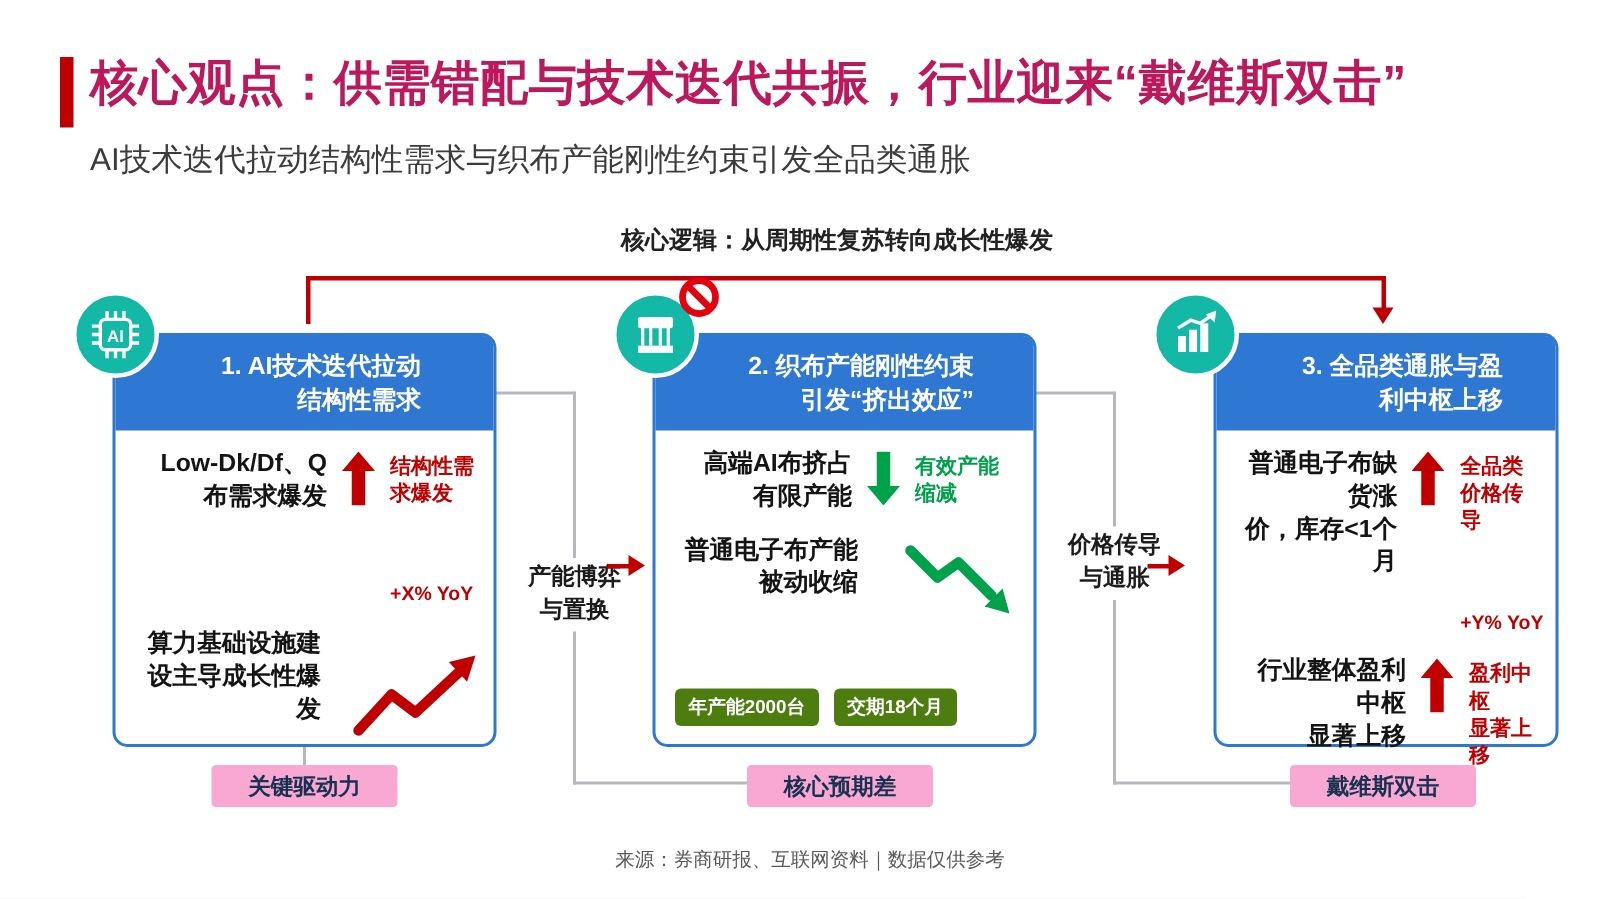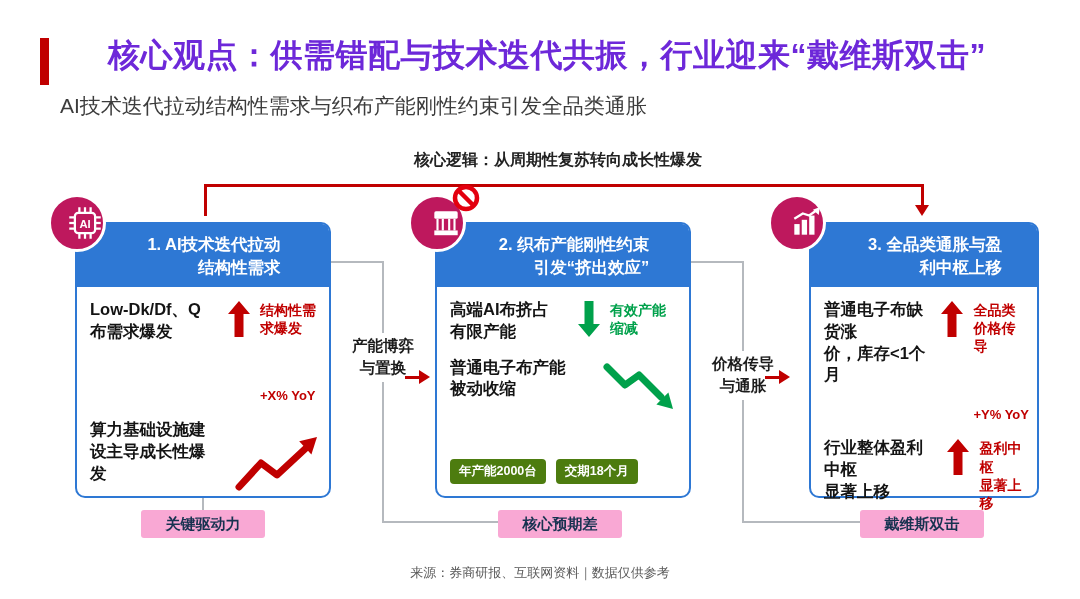--- a/index.html
+++ b/index.html
@@ -1,21 +1,21 @@
 <!DOCTYPE html>
 <html><head>
 <meta charset="utf-8">
 <style>
   * { margin:0; padding:0; box-sizing:border-box; }
   body { background:#e8e8e8; font-family:"Liberation Sans","DejaVu Sans",sans-serif; }
   .slide { position:relative; width:1080px; height:599px; background:#ffffff; overflow:hidden; }
 
   
   .accent-bar { position:absolute; left:40px; top:38px; width:9px; height:47px; background:#c00000; }
-  .title { position:absolute; left:60px; top:34px; font-size:32px; font-weight:800; color:#6d28d9; letter-spacing:.5px; white-space:nowrap;margin-left:48px; }
+  .title { position:absolute; left:60px; top:34px; font-size:32px; font-weight:800; color:#be185d; letter-spacing:.5px; white-space:nowrap; }
   .subtitle { position:absolute; left:60px; top:92px; font-size:21px; color:#3c3c3c; white-space:nowrap; }
 
   
   .top-label { position:absolute; left:340px; top:150px; width:436px; text-align:center; font-size:16px; font-weight:600; color:#222; }
   .rline { position:absolute; background:#c00000; }
   .r-arrowhead { position:absolute; width:0; height:0; border-left:7.5px solid transparent; border-right:7.5px solid transparent; border-top:11px solid #c00000; }
 
   
   .gline { position:absolute; background:#b5b9be; }
 
@@ -24,33 +24,33 @@
   .mini-red-line { position:absolute; width:15px; height:3px; background:#c00000; }
   .mini-red-head { position:absolute; width:0; height:0; border-top:7px solid transparent; border-bottom:7px solid transparent; border-left:11px solid #c00000; }
 
   
   .card { position:absolute; top:222px; width:256px; height:276px; background:#fff; border:2px solid #2e78d4; border-radius:10px; }
   .card-header { background:#2e78d4; color:#fff; min-height:63px; border-radius:7px 7px 0 0; display:flex; align-items:center; justify-content:center; padding:8px 6px 8px 28px; }
   .card-header span { font-size:16.5px; font-weight:700; line-height:1.35; text-align:right; white-space:pre-line; }
   .card-body { height:calc(100% - 63px); padding:12px 8px 10px 13px; display:flex; flex-direction:column; }
   .row { display:flex; align-items:flex-start; gap:6px; }
   .row2 { margin-top:14px; }
-  .row-text { font-size:16.5px; font-weight:700; color:#141414; line-height:1.32; white-space:pre-line; }
+  .row-text { font-size:16.5px; font-weight:700; color:#141414; line-height:1.32; white-space:pre-line;text-align:right; }
   .fat-arrow { flex:0 0 auto; margin:2px 4px 0 4px; }
   .side { display:flex; flex-direction:column; font-weight:700; line-height:1.3; padding-top:2px; }
   .side.red { color:#c00000;gap:36px; }
   .side.green { color:#00a14b; }
   .side-label { font-size:14px; white-space:pre-line; }
   .side-value { font-size:13px; margin-top:15px; white-space:nowrap; }
   .chart { margin-left:auto; margin-top:10px; flex:0 0 auto; }
   .mini-badges { display:flex; gap:10px; margin-top:auto; padding-bottom:2px; }
   .mini-badge { background:#4d7c0f; color:#fff; font-size:12.5px; font-weight:600; padding:4px 9px; border-radius:4px; white-space:nowrap; }
 
   
-  .icon-circle { position:absolute; width:58px; height:58px; border-radius:50%; background:#be185d; border:3px solid #fff; display:flex; align-items:center; justify-content:flex-end; }
+  .icon-circle { position:absolute; width:58px; height:58px; border-radius:50%; background:#14b8a6; border:3px solid #fff; display:flex; align-items:center; justify-content:center; }
   .no-sign { position:absolute; }
 
   
   .bottom-badge { position:absolute; top:510px; width:124px; height:28px; background:#f9a8d4; color:#173250; font-size:15px; font-weight:700; display:flex; align-items:center; justify-content:center; border-radius:3px; }
 
   .source { position:absolute; left:0; right:0; top:564px; text-align:center; font-size:13px; color:#5a5a5a; }
 </style>
 </head>
 <body>
 
@@ -211,21 +211,21 @@
   <div class="icon-circle" style="left:768px;top:194px">
     <svg width="34" height="34" viewBox="0 0 32 32">
       <rect x="5" y="17" width="5" height="10" fill="#fff"></rect>
       <rect x="12" y="13" width="5" height="14" fill="#fff"></rect>
       <rect x="19" y="9" width="5" height="18" fill="#fff"></rect>
       <polyline points="5,12 13,7 19,9 26,4" stroke="#fff" stroke-width="2.2" fill="none"></polyline>
       <polygon points="29,1 28,8.5 22.5,3.5" fill="#fff"></polygon>
     </svg>
   </div>
 
-  <div class="conn-label" style="left:335px;top:333px">产能博弈
+  <div class="conn-label" style="left:335px;top:372px">产能博弈
 与置换</div>
   <div class="mini-red-line" style="left:405px;top:376px"></div>
   <div class="mini-red-head" style="left:419px;top:370px"></div>
 
   <div class="conn-label" style="left:695px;top:351px">价格传导
 与通胀</div>
   <div class="mini-red-line" style="left:765px;top:376px"></div>
   <div class="mini-red-head" style="left:779px;top:370px"></div>
 
   <div class="bottom-badge" style="left:141px">关键驱动力</div>

